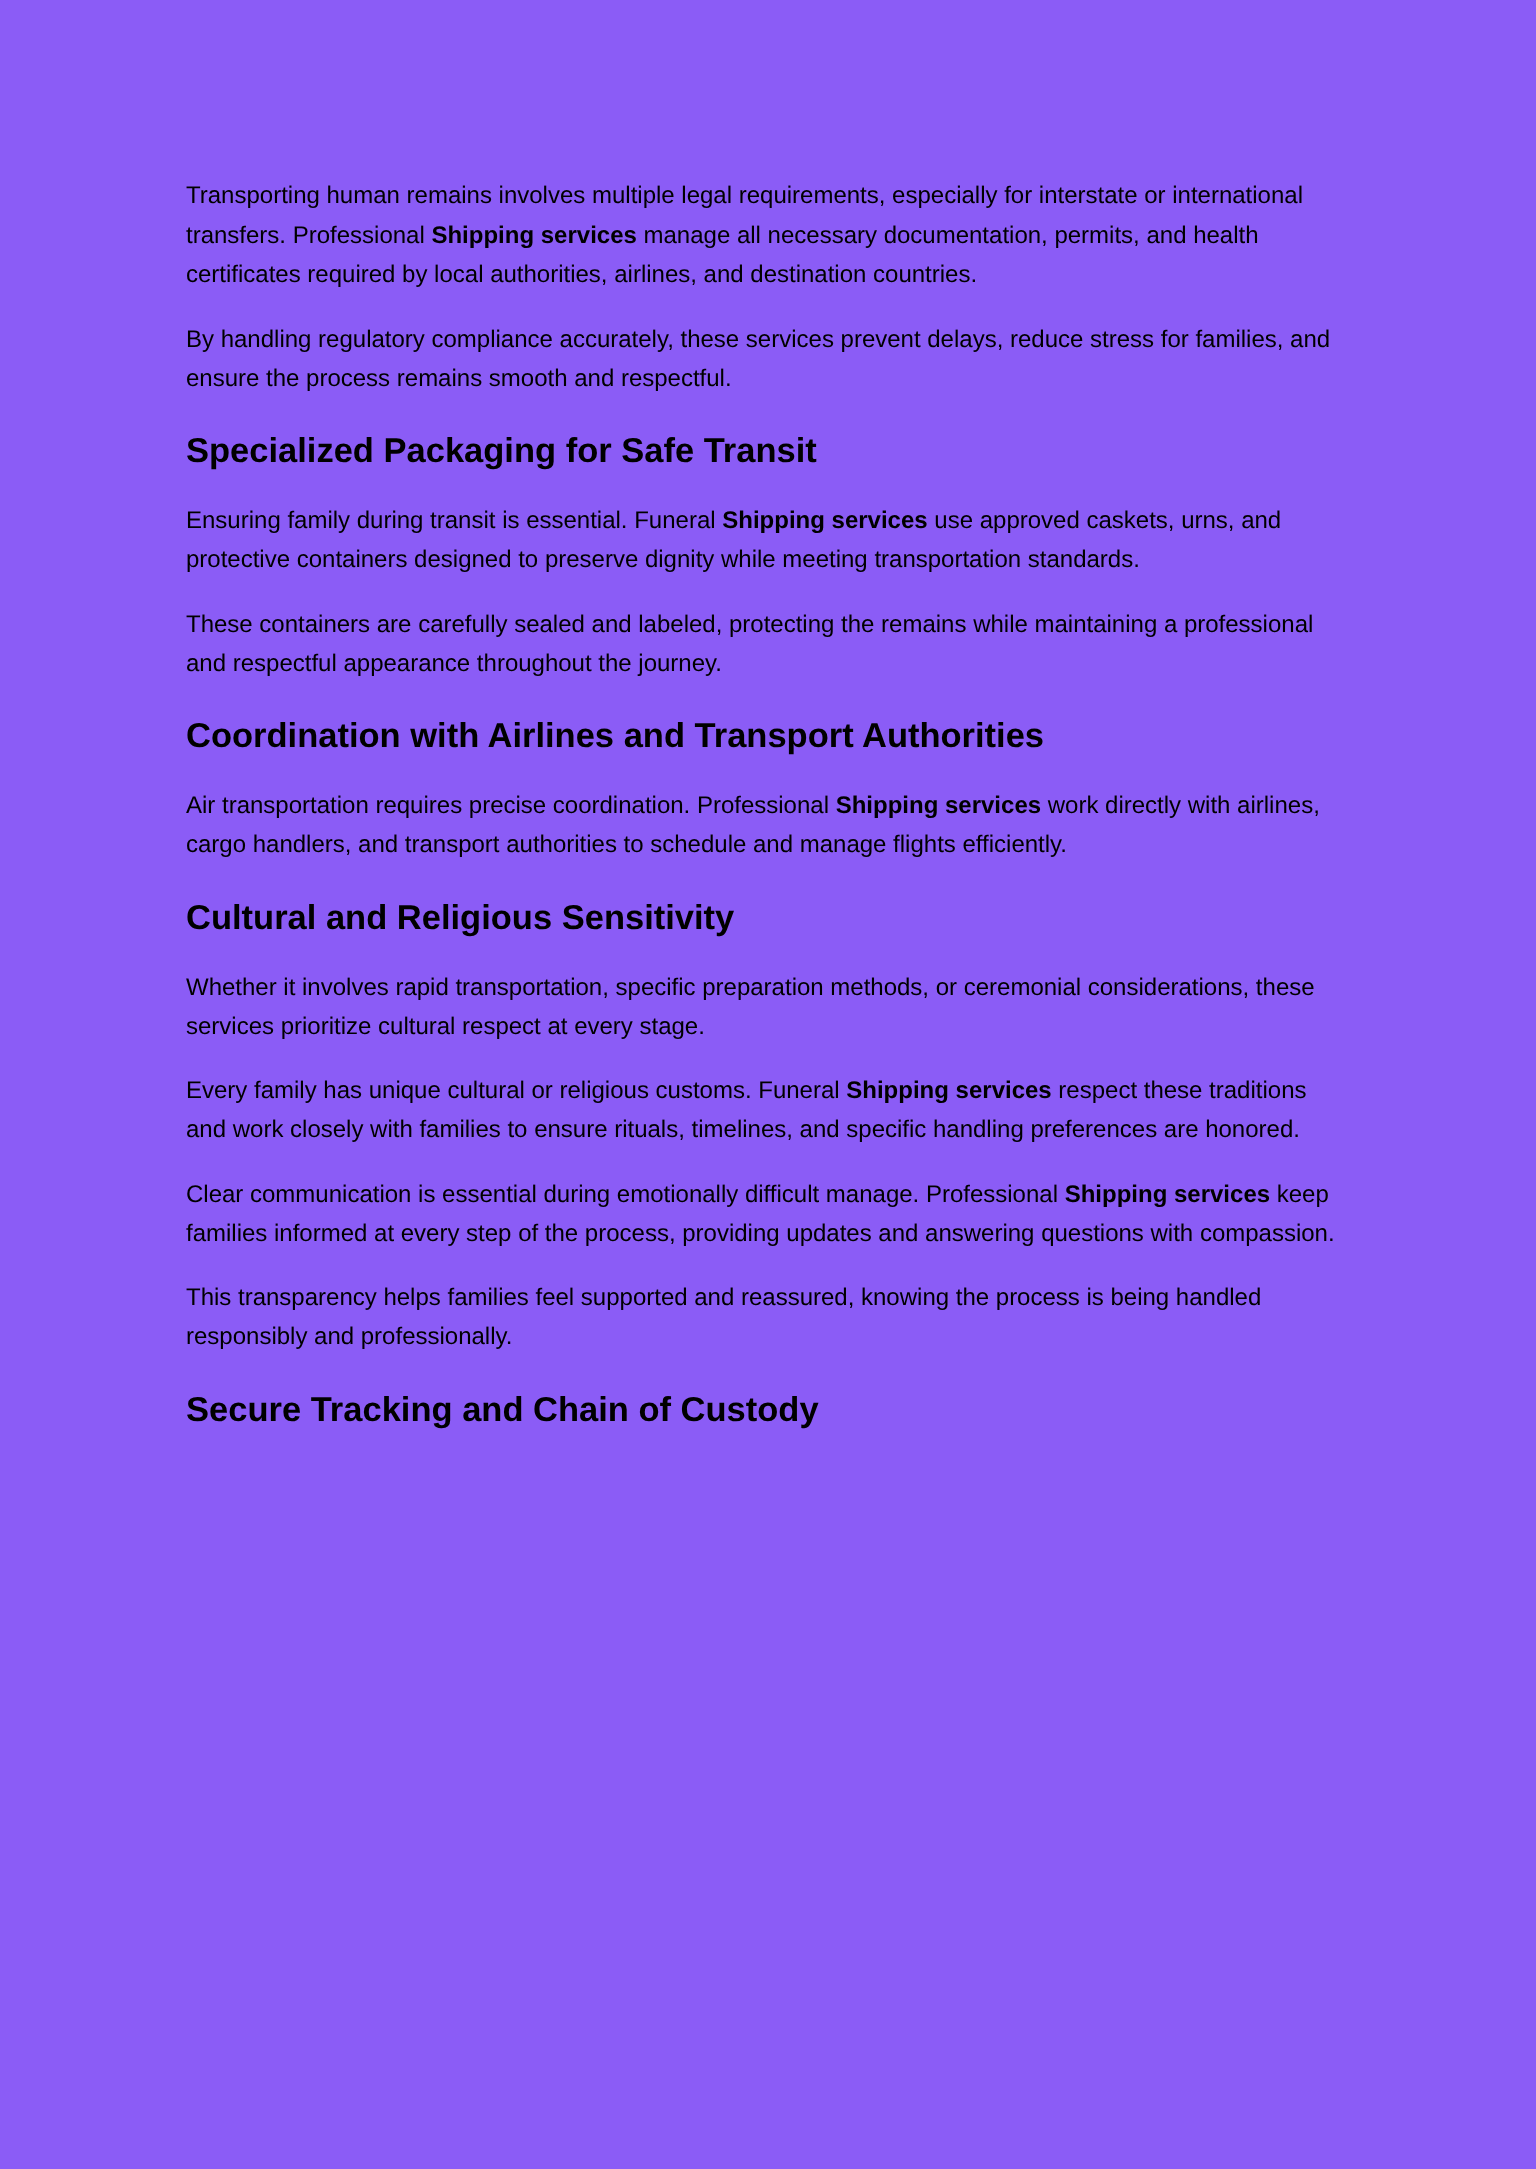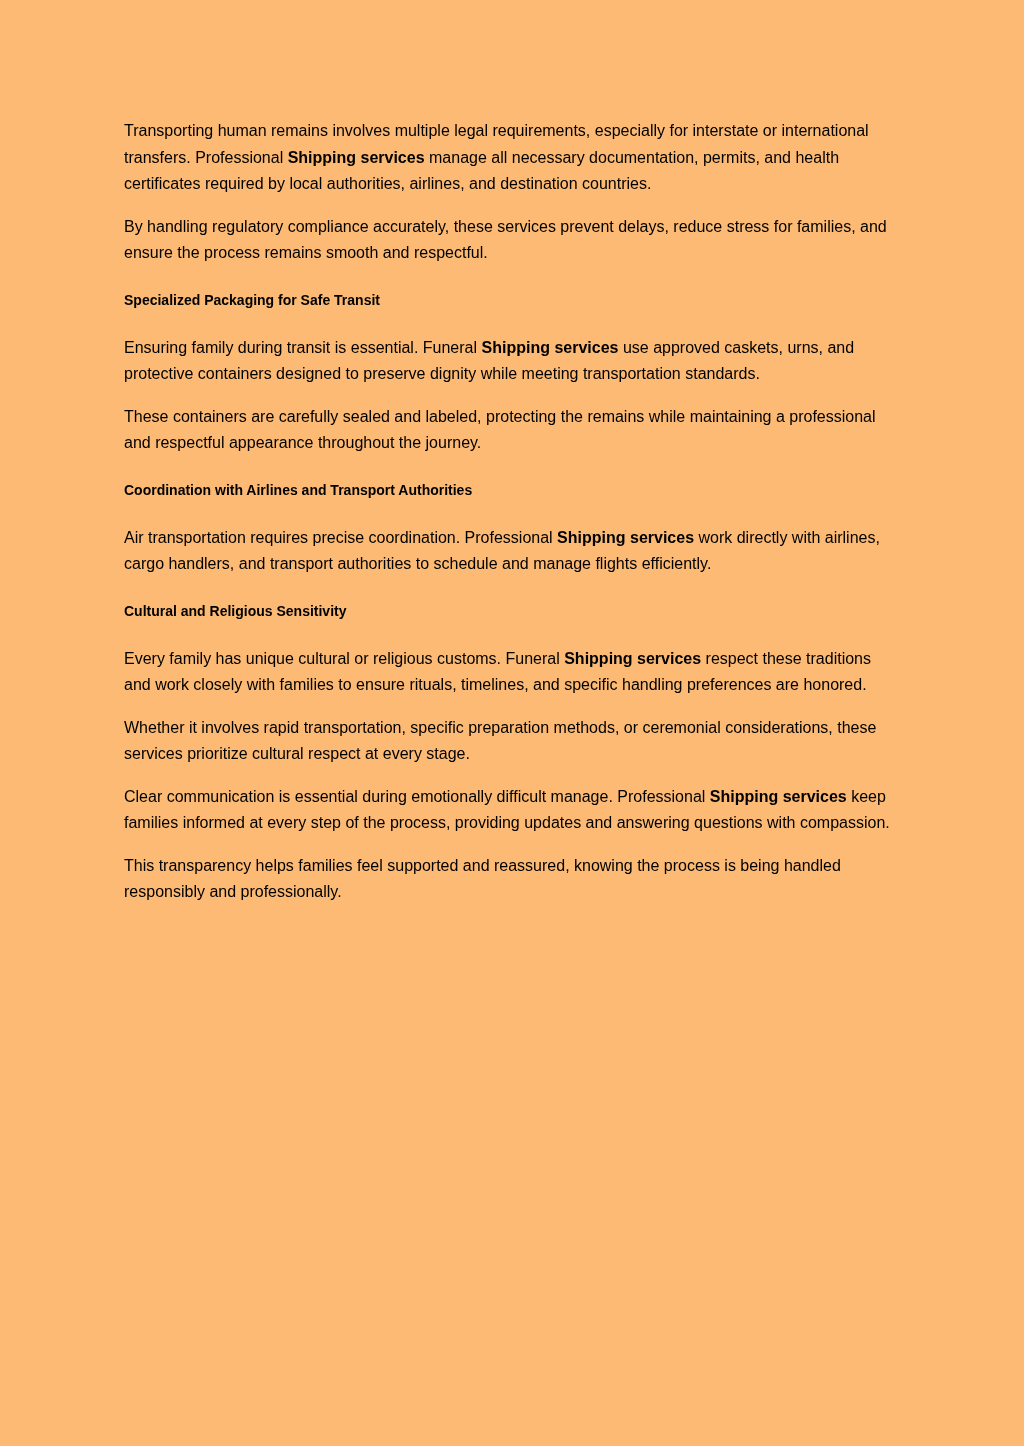--- a/index.html
+++ b/index.html
@@ -4,35 +4,35 @@
 <style>
   html, body {
     margin: 0;
     padding: 0;
     background: #ffffff;
   }
   .page {
     position: relative;
     width: 1024px;
     height: 1446px;
-    background: #fdba74;
+    background: #8b5cf6;
     box-sizing: border-box;
     padding: 118px 124px 0 124px;
     font-family: "Liberation Sans", sans-serif;
     color: #000000;
     overflow: hidden;
   }
   .doc-content p {
     font-size: 16px;
     line-height: 26.5px;
     margin: 0 0 16px 0;
     font-weight: 400;
   }
   .doc-content h2 {
-    font-size: 14px;
+    font-size: 23px;
     line-height: 27px;
     font-weight: 700;
     margin: 20px 0 21px 0;
   }
   .doc-content strong {
     font-weight: 700;
   }
 </style>
 </head>
 <body>
@@ -40,18 +40,19 @@
 <div class="page">
   <div class="doc-content" id="doc-content">
       <p><span>Transporting human remains involves multiple legal requirements, especially for interstate or international transfers. Professional </span><strong>Shipping services</strong><span> manage all necessary documentation, permits, and health certificates required by local authorities, airlines, and destination countries.</span></p>
       <p><span>By handling regulatory compliance accurately, these services prevent delays, reduce stress for families, and ensure the process remains smooth and respectful.</span></p>
       <h2><strong>Specialized Packaging for Safe Transit</strong></h2>
       <p><span>Ensuring family during transit is essential. Funeral </span><strong>Shipping services</strong><span> use approved caskets, urns, and protective containers designed to preserve dignity while meeting transportation standards.</span></p>
       <p><span>These containers are carefully sealed and labeled, protecting the remains while maintaining a professional and respectful appearance throughout the journey.</span></p>
       <h2><strong>Coordination with Airlines and Transport Authorities</strong></h2>
       <p><span>Air transportation requires precise coordination. Professional </span><strong>Shipping services</strong><span> work directly with airlines, cargo handlers, and transport authorities to schedule and manage flights efficiently.</span></p>
       <h2><strong>Cultural and Religious Sensitivity</strong></h2>
+      <p><span>Whether it involves rapid transportation, specific preparation methods, or ceremonial considerations, these services prioritize cultural respect at every stage.</span></p>
       <p><span>Every family has unique cultural or religious customs. Funeral </span><strong>Shipping services</strong><span> respect these traditions and work closely with families to ensure rituals, timelines, and specific handling preferences are honored.</span></p>
-      <p><span>Whether it involves rapid transportation, specific preparation methods, or ceremonial considerations, these services prioritize cultural respect at every stage.</span></p>
       <p><span>Clear communication is essential during emotionally difficult manage. Professional </span><strong>Shipping services</strong><span> keep families informed at every step of the process, providing updates and answering questions with compassion.</span></p>
       <p><span>This transparency helps families feel supported and reassured, knowing the process is being handled responsibly and professionally.</span></p>
+      <h2><strong>Secure Tracking and Chain of Custody</strong></h2>
     </div>
 </div>
 
 </body></html>

